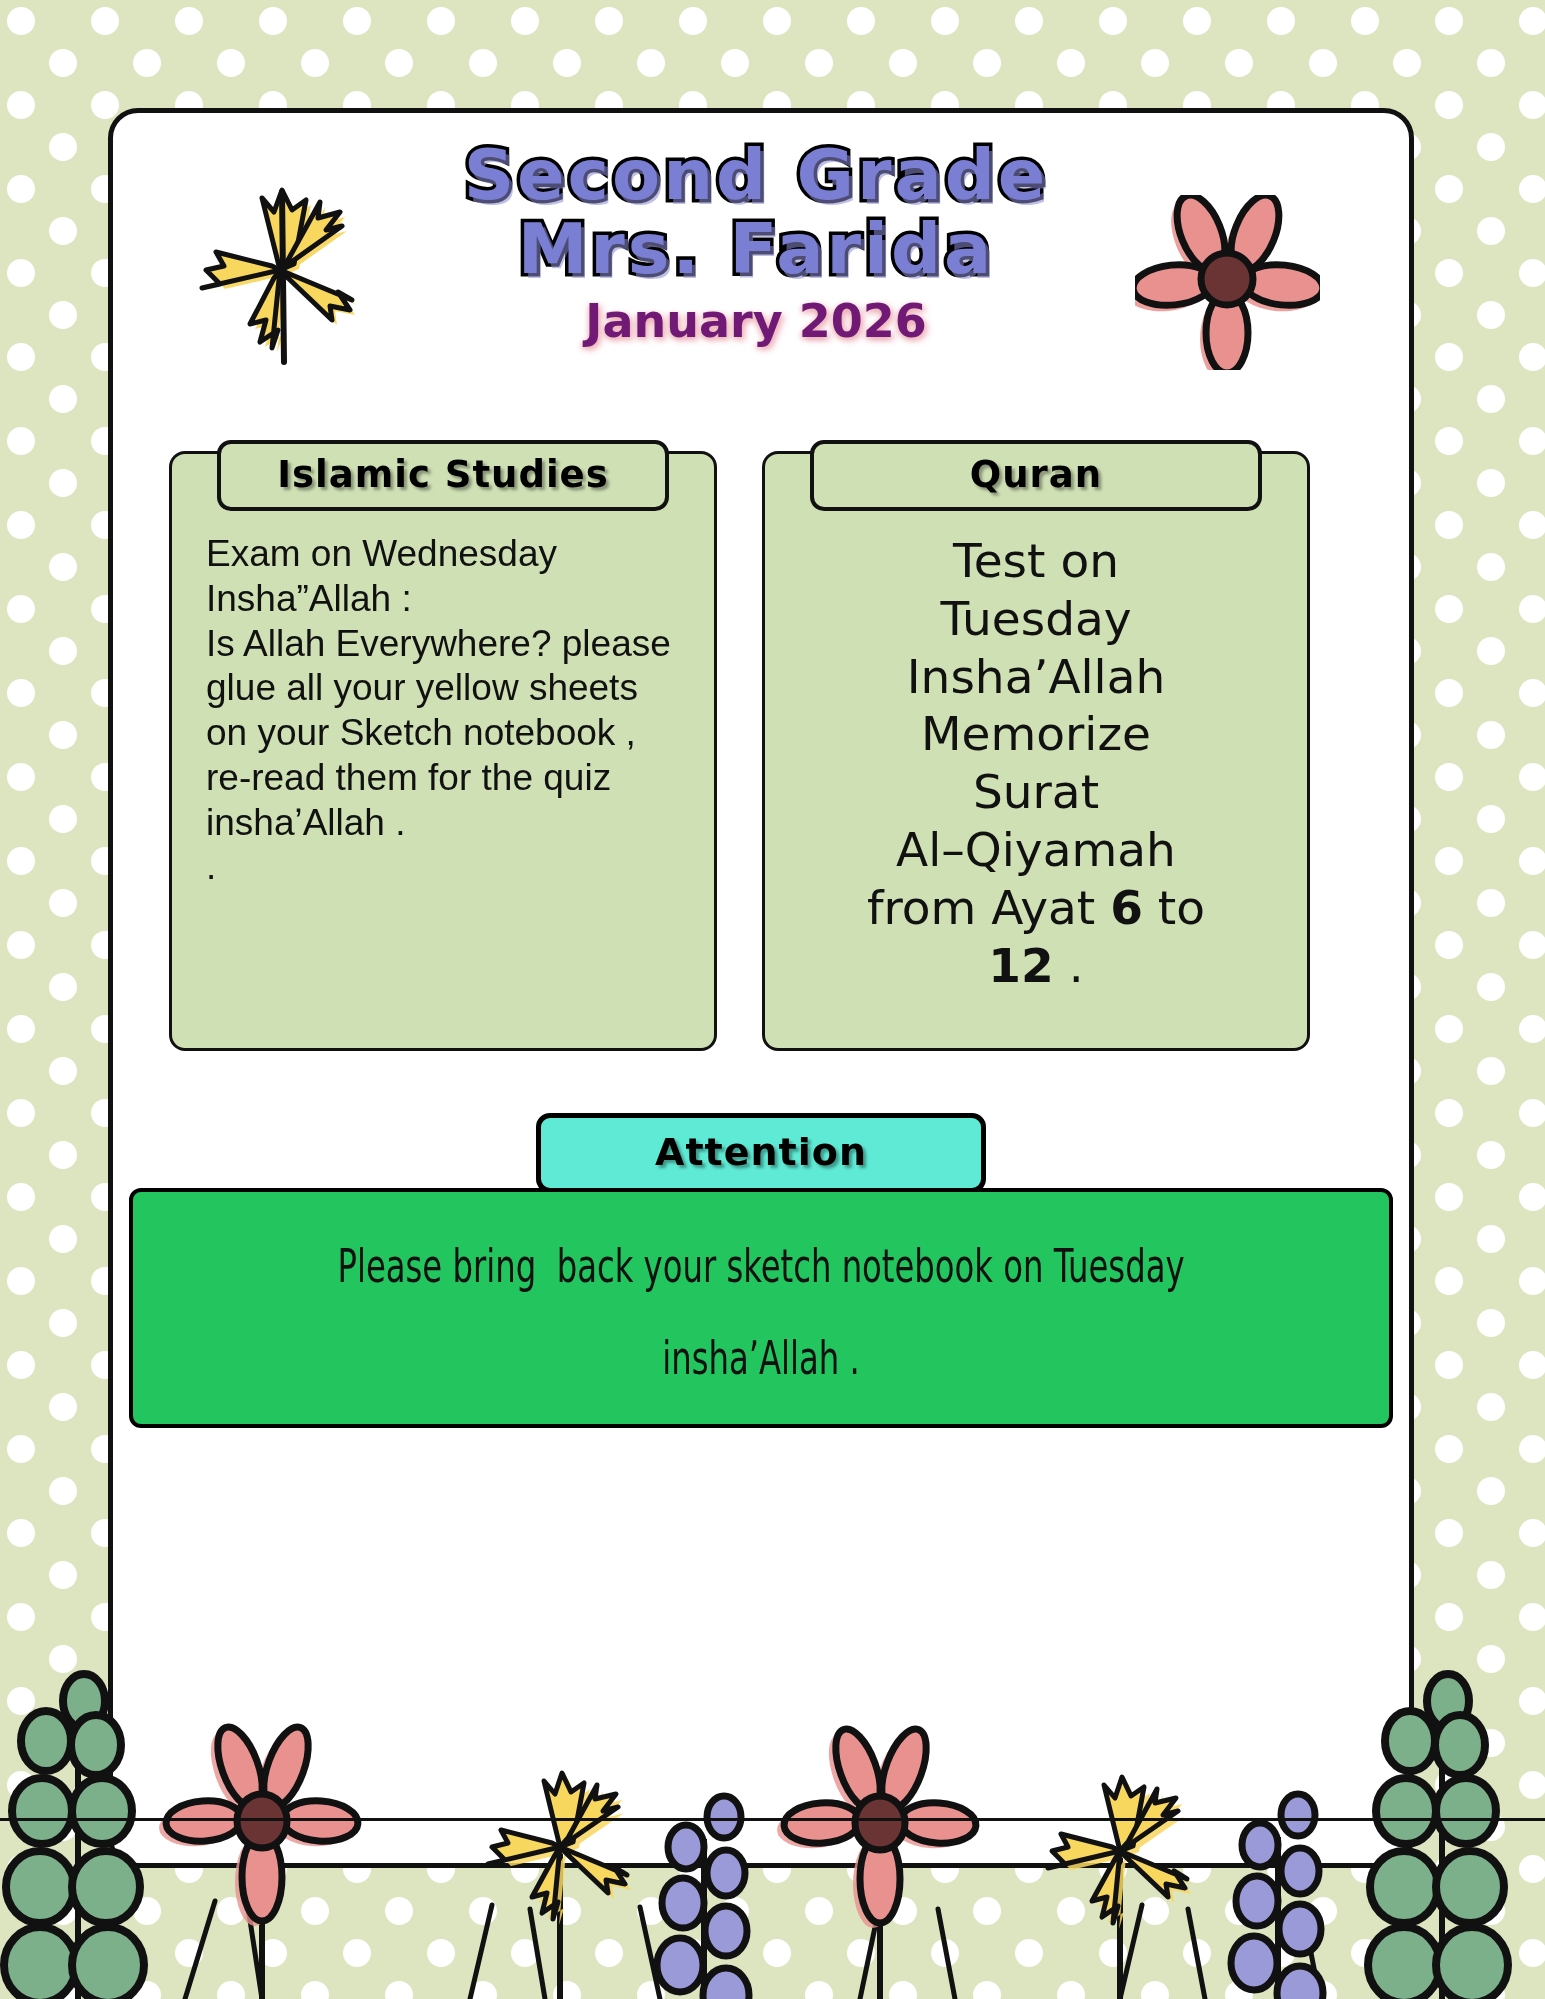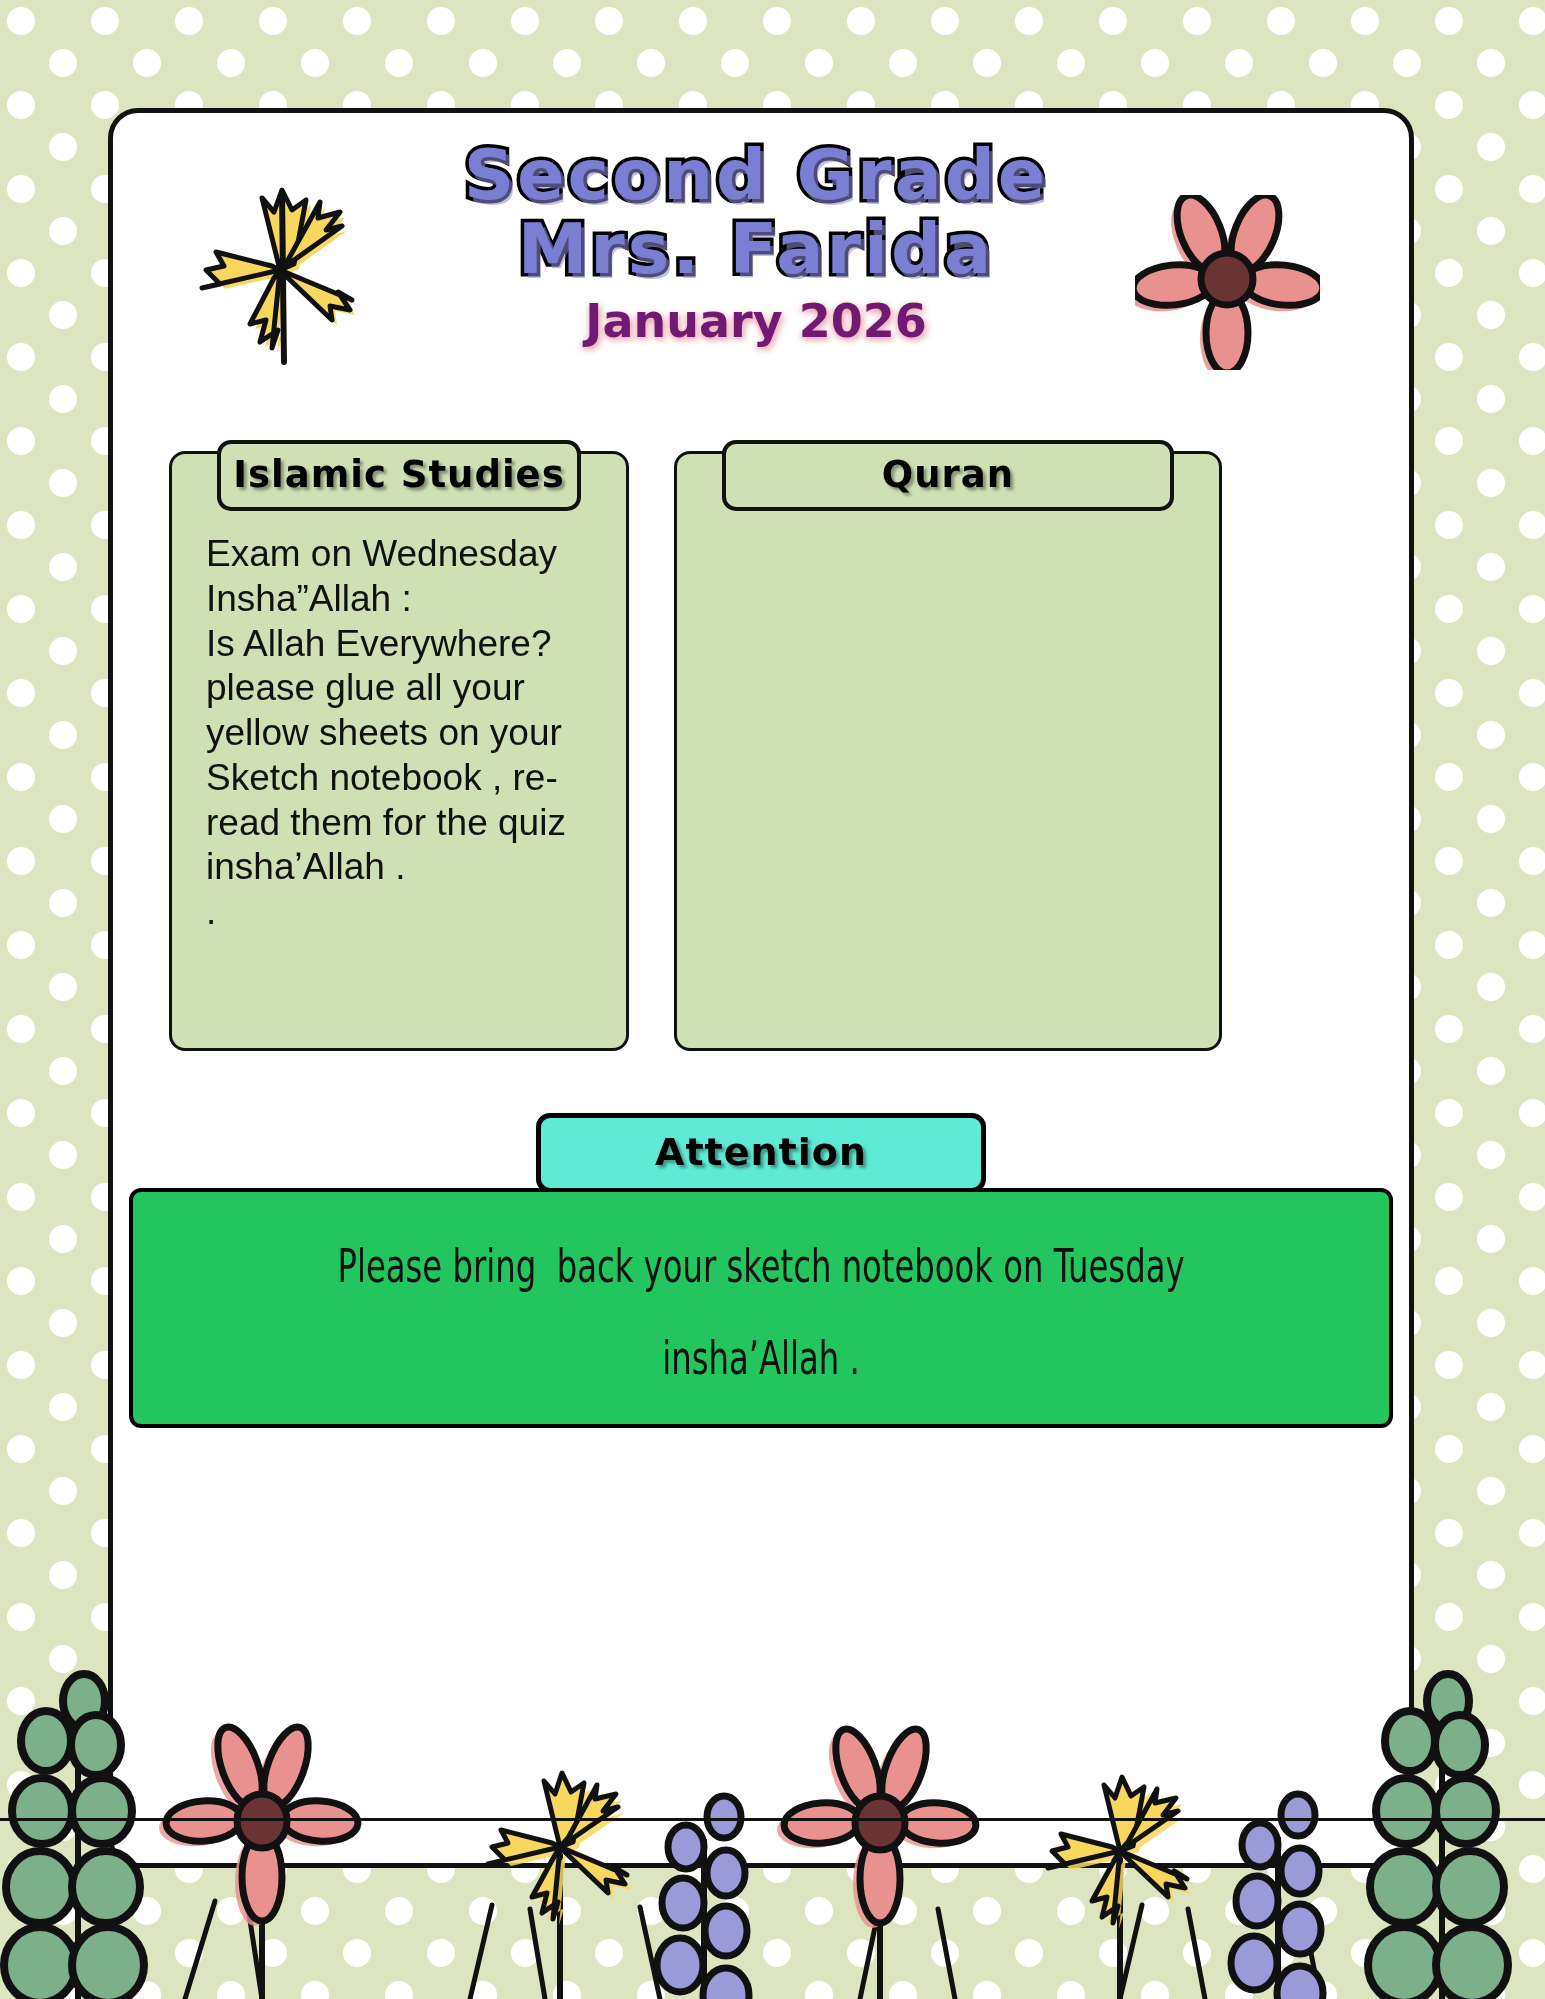--- a/index.html
+++ b/index.html
@@ -73,21 +73,21 @@
   }
   .panel{
     position:relative;
     background:#cfe0b4;
     border:3px solid #111;
     border-radius:16px;
     box-sizing:border-box;
     min-height:600px;
     padding:78px 26px 18px 26px;
   }
-  .panel.left{width:460px;}
+  .panel.left{width:548px;}
   .panel.right{width:548px;}
   .panel-head{
     position:absolute;
     top:-14px;left:50%;
     transform:translateX(-50%);
     width:calc(100% - 90px);
     background:#cfe0b4;
     border:4px solid #111;
     border-radius:14px;
     text-align:center;
@@ -202,20 +202,28 @@
       </div>
       <div class="body-left">Exam on Wednesday Insha”Allah :
 Is Allah Everywhere? please glue all your yellow sheets on your Sketch notebook , re-read them for the quiz inshaʼAllah .
 .</div>
     </div>
 
     <div class="panel right">
       <div class="panel-head">
         <span>Quran</span>
       </div>
+      <div class="body-right"><span>Test on
+Tuesday
+InshaʼAllah
+Memorize
+Surat
+Al–Qiyamah
+from Ayat </span><b>6</b><span> to
+</span><b>12</b><span> .</span></div>
     </div>
   </div>
 
   <div id="attention">
     <span>Attention</span>
   </div>
 
   <div id="notice">
     <div class="line">Please bring  back your sketch notebook on Tuesday</div>
     <div class="line">inshaʼAllah .</div>

